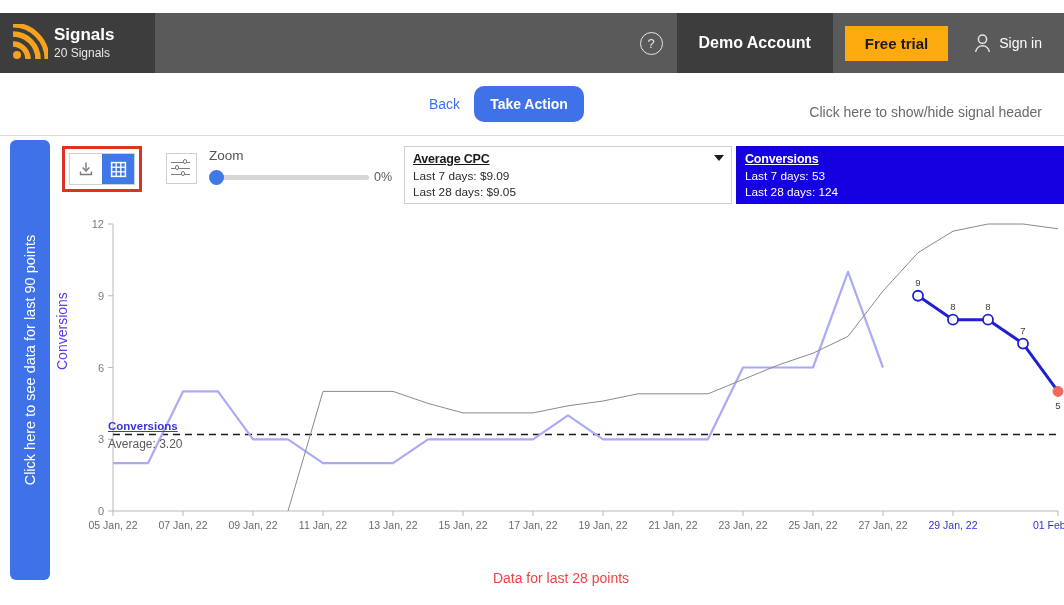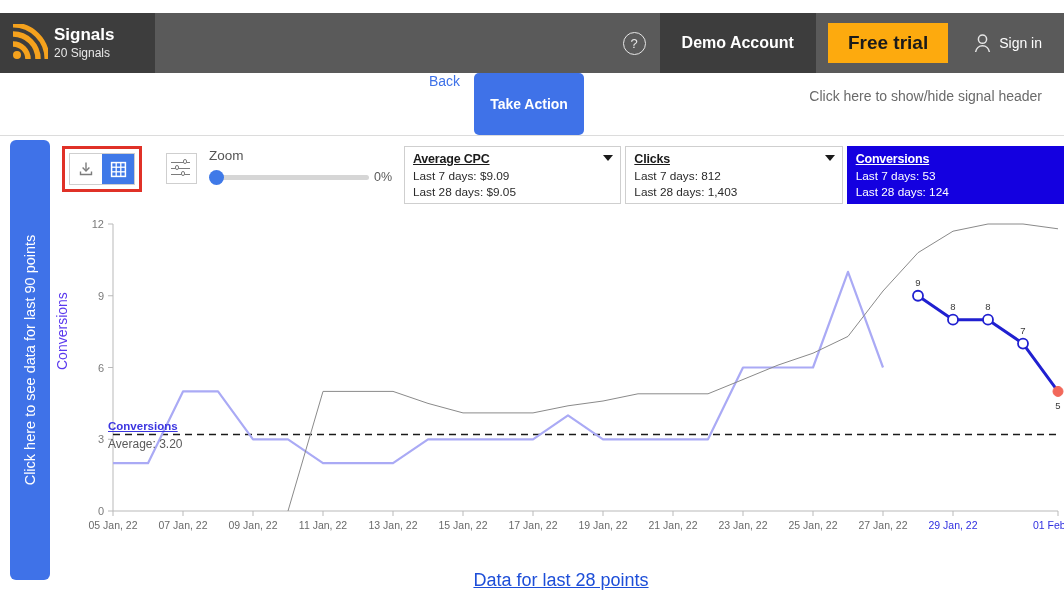--- a/index.html
+++ b/index.html
@@ -32,51 +32,51 @@
     padding:0 14px; height:100%; white-space:nowrap;
   }
   #help-circle {
     width:23px; height:23px; border:1.6px solid #e6e6e6; border-radius:50%;
     color:#e6e6e6; font-size:13px; display:flex; align-items:center; justify-content:center;
   }
   #settings-item { gap:8px; }
   #demo-account { background:#3d3d3d; font-weight:bold; font-size:16px; padding:0 22px; }
   #free-trial-wrap { display:flex; align-items:center; padding:0 12px; }
   #free-trial {
-    background:#fdaa0e; color:#1a1a1a; font-weight:bold; font-size:19px;
+    background:#fdaa0e; color:#1a1a1a; font-weight:bold; font-size:15px;
     padding:9px 20px; border:none; cursor:pointer;
   }
   #signin-item { gap:8px; padding-right:22px;}
 
   .slider-icon { width:22px; height:18px; position:relative; }
   .slider-icon i {
     position:absolute; left:0; height:1.6px; background:#e2e2e2; display:block;
   }
   .slider-icon b {
     position:absolute; width:4.5px; height:4.5px; border:1.4px solid #e2e2e2;
     border-radius:50%; background:#5a5a5a;
   }
 
   
   #actionbar {
     position:absolute; left:0; top:73px; width:1064px; height:63px;
     background:#ffffff; border-bottom:1px solid #dcdcdc;
-    display:flex; 
+    display:flex; align-items:center;
   }
   #back-link {
     color:#3f72e8; font-size:14px; margin-left:429px; cursor:pointer;
   }
   #bookmark-btn {
     margin-left:22px; color:#3f72e8; background:#fff;
     border:1px solid #3f72e8; border-radius:3px;
     font-size:14px; padding:9px 18px; cursor:pointer;
     font-family:"Liberation Sans", sans-serif;
   }
   #take-action-btn {
-    margin-left:14px; color:#fff; background:#3f72e8; border:none; border-radius:5px;
+    margin-left:14px; color:#fff; background:#3f72e8; border:none; border-radius:10px;
     font-size:14px; font-weight:bold; padding:10px 16px; cursor:pointer;
     font-family:"Liberation Sans", sans-serif;
   }
   #header-toggle {
     margin-left:auto; margin-right:22px; color:#6a6a6a; font-size:14px; cursor:pointer;margin-top:15px;
   }
 
   
   #left-rail {
     position:absolute; left:10px; top:140px; width:40px; height:440px;
@@ -163,21 +163,21 @@
     transform:rotate(-90deg); transform-origin:left top;
     color:#5a39ee; font-size:14px; white-space:nowrap;
   }
   #avg-legend { position:absolute; left:50px; top:210px; }
   #avg-name {
     color:#3b35e0; font-size:11.5px; font-weight:bold; text-decoration:underline;
   }
   #avg-val { color:#5a5a5a; font-size:12px; margin-top:5px; }
   #footnote {
     position:absolute; left:0; top:360px; width:1006px; text-align:center;
-    color:#1d4ed8; font-size:18px;text-decoration:underline;
+    color:#ef4444; font-size:14px;
   }
   .tick-lbl { font-size:10.5px; fill:#6a6a6a; font-family:"Liberation Sans", sans-serif; }
   .tick-lbl.hl { fill:#2f2fe0; }
   .ytick-lbl { font-size:11px; fill:#7a7a7a; font-family:"Liberation Sans", sans-serif; }
   .dlabel { font-size:9.5px; fill:#3a3a3a; font-family:"Liberation Sans", sans-serif; }
 </style>
 </head>
 <body>
 
 <div id="topbar">
@@ -277,26 +277,20 @@
     </div>
     <div id="reset-label">Reset</div>
   </div>
 </div>
 
 <div id="metrics">
   <div class="metric">
     <div class="m-title">Average CPC</div>
     <div class="m-line">Last 7 days: $9.09</div>
     <div class="m-line">Last 28 days: $9.05</div>
-    <div class="m-caret"></div>
-  </div>
-  <div class="metric">
-    <div class="m-title">Clicks</div>
-    <div class="m-line">Last 7 days: 812</div>
-    <div class="m-line">Last 28 days: 1,403</div>
     <div class="m-caret"></div>
   </div>
   <div class="metric selected">
     <div class="m-title">Conversions</div>
     <div class="m-line">Last 7 days: 53</div>
     <div class="m-line">Last 28 days: 124</div>
   </div>
 </div>
 
 <div id="chart-area">

